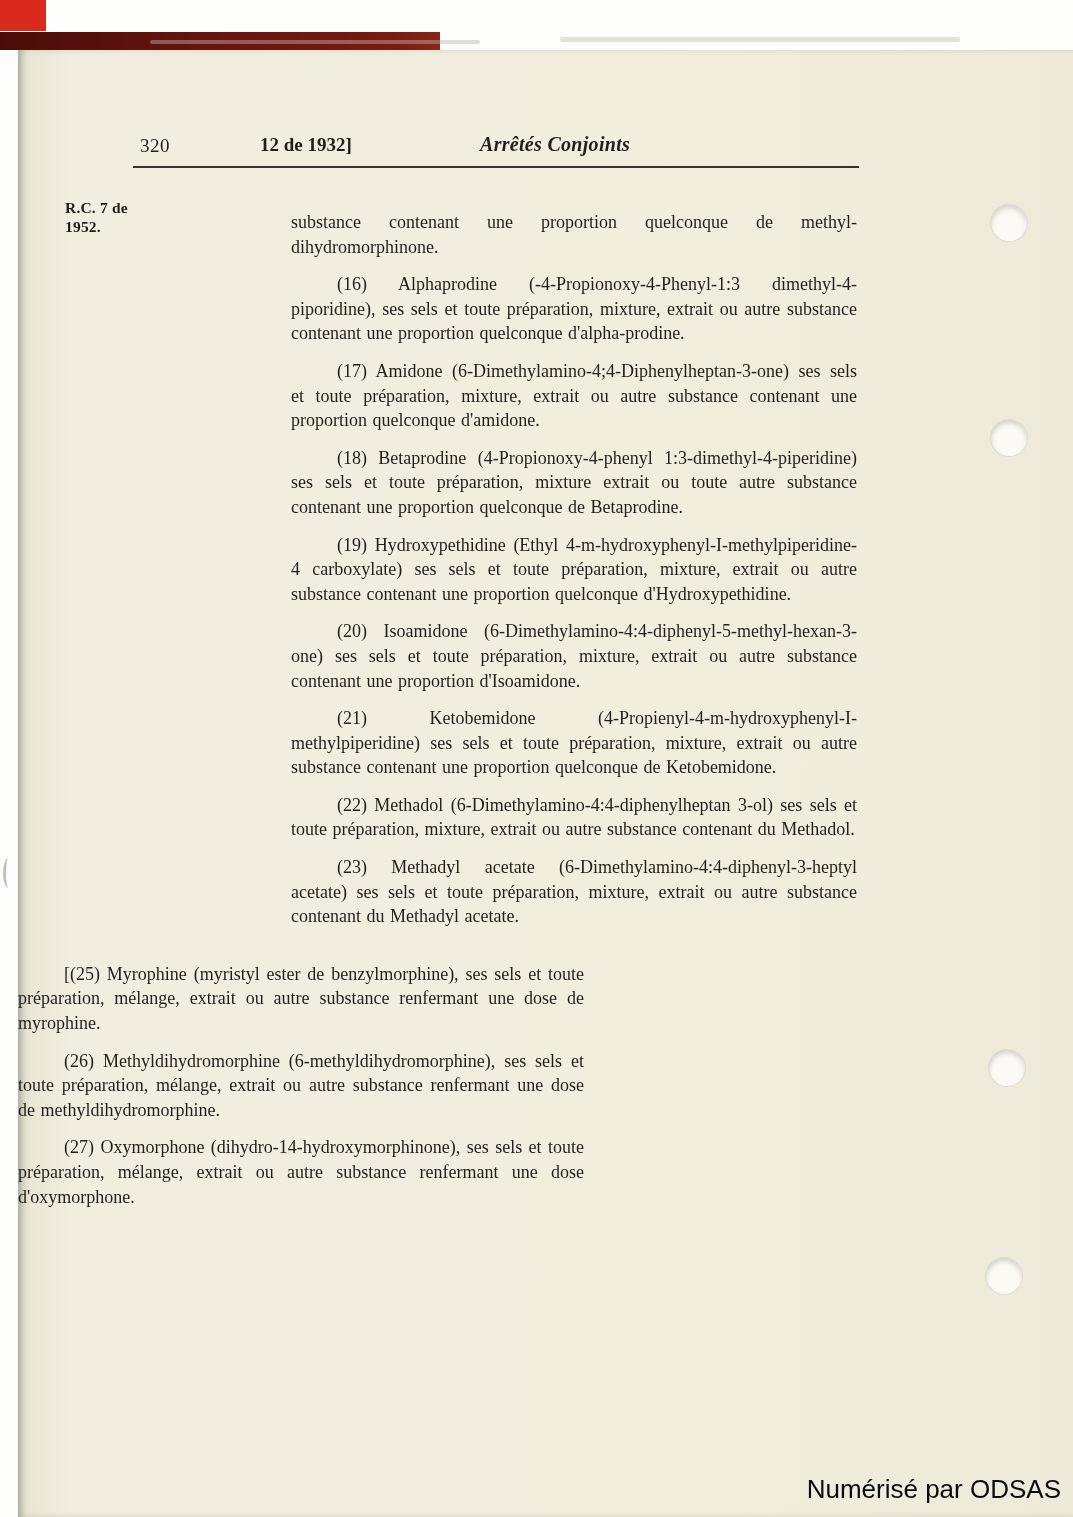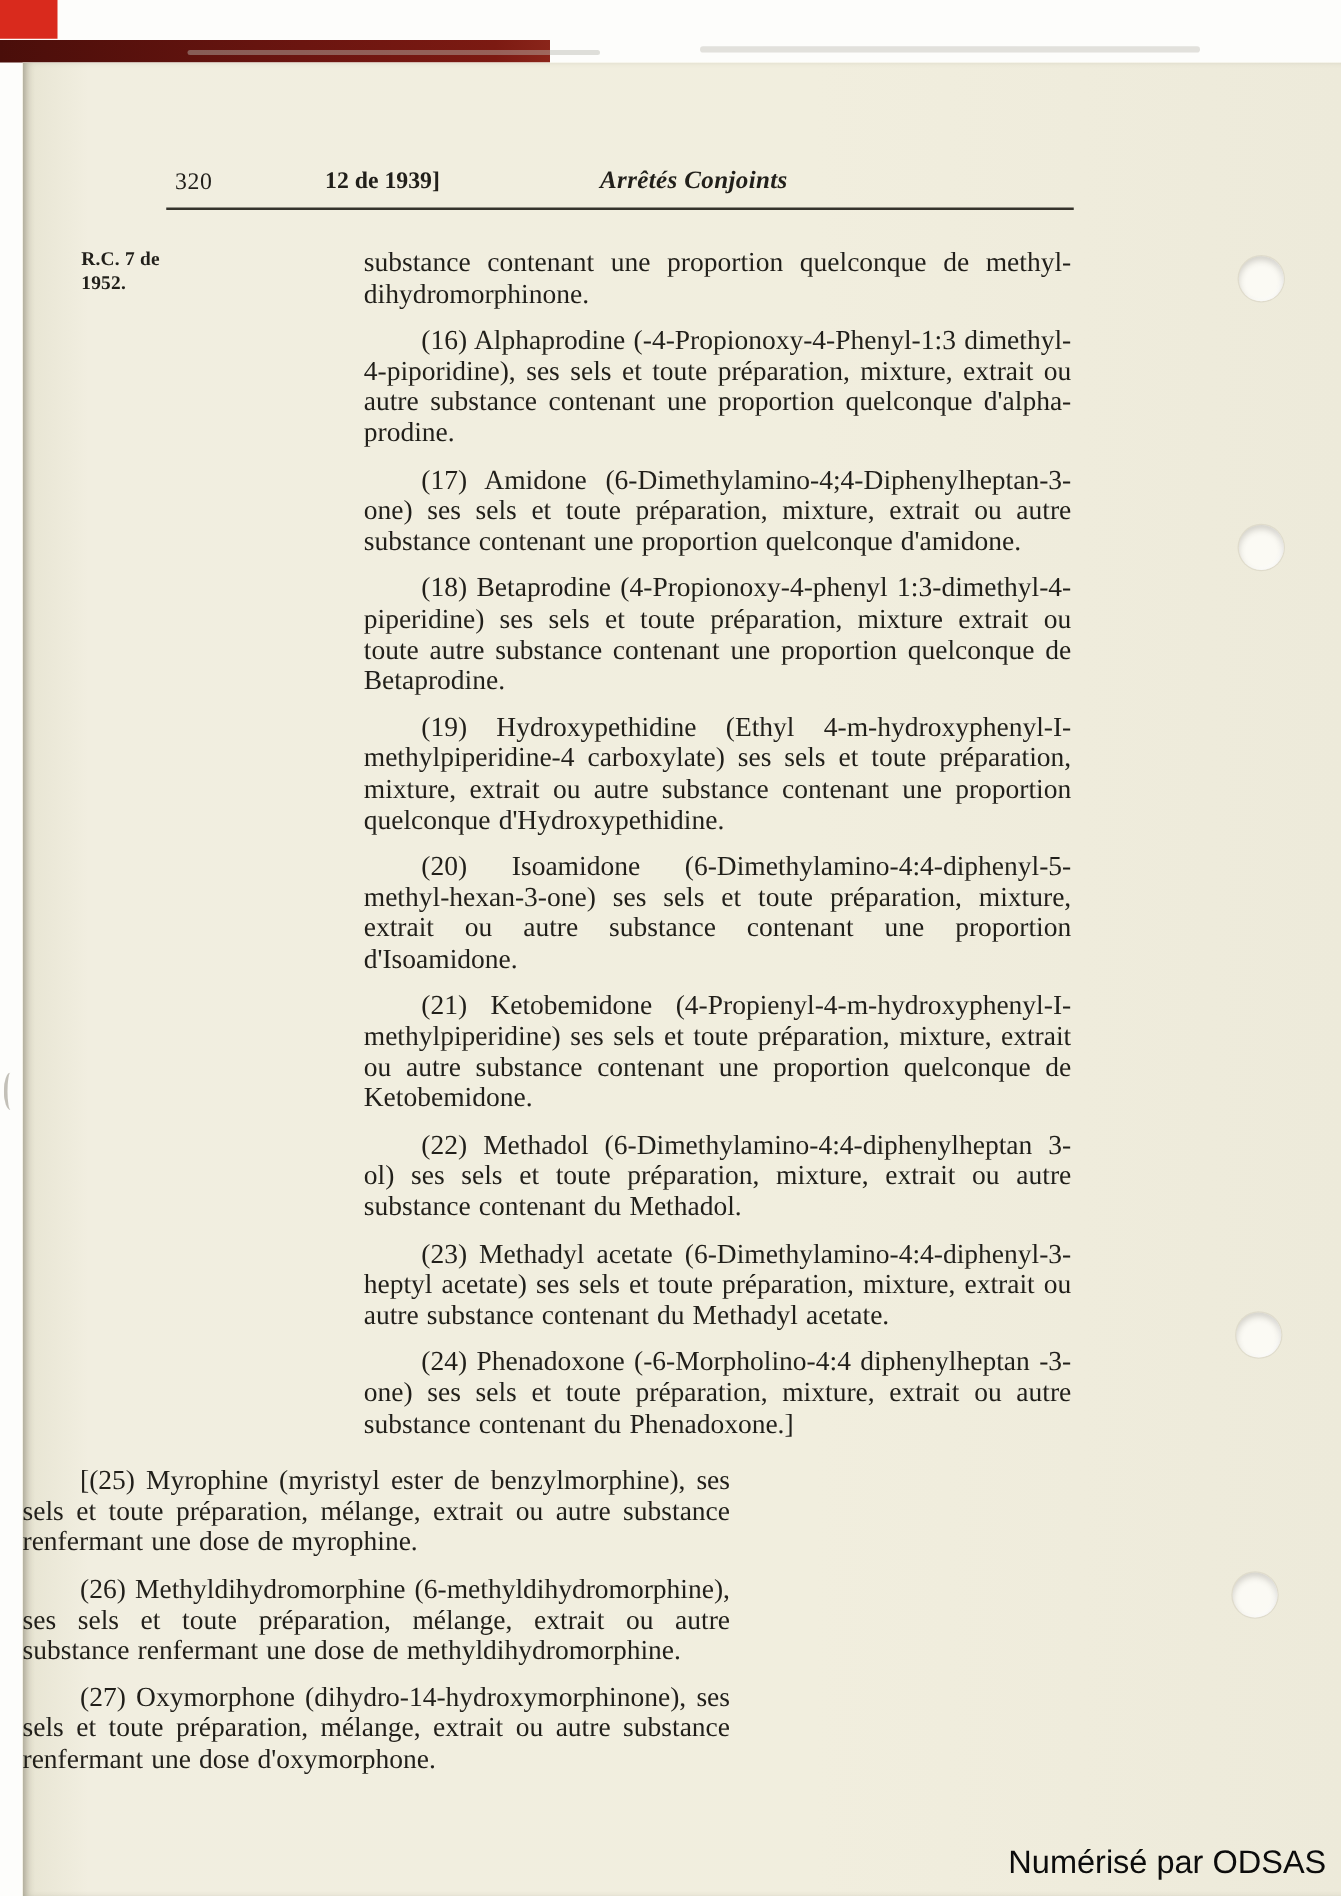--- a/index.html
+++ b/index.html
@@ -70,22 +70,22 @@
   .margin-cell {
     width: 273px; box-sizing: border-box; padding-left: 47px; flex: none;
   }
   .margin-note {
     width: 90px;
     font-size: 15.5px; font-weight: bold; line-height: 19px;
     letter-spacing: .2px;
   }
   .text-cell { width: 566px; flex: none; }
   .para {
-    margin: 0 0 13px 0;
-    font-size: 22px; line-height: 24.6px;
+    margin: 12px 0 13px 0;
+    font-size: 18px; line-height: 24.6px;
     text-align: justify;
     word-spacing: 1px;
   }
   .para.indent { text-indent: 46px; }
 
   
   .hole {
     position: absolute; width: 36px; height: 36px; border-radius: 50%;
     background: #fbfaf4;
     box-shadow: inset 0 3px 5px rgba(70,65,50,.22), inset -2px -1px 3px rgba(255,255,255,.8), 0 0 0 1px rgba(120,115,95,.12);
@@ -107,41 +107,40 @@
 
 <div class="red-square"></div>
 <div class="red-bar"></div>
 <div class="streak-1"></div>
 <div class="streak-2"></div>
 <div class="left-paren-artifact"></div>
 
 <div class="paper">
 
   <span class="page-num">320</span>
-  <span class="header-ref">12 de 1939]</span>
+  <span class="header-ref">12 de 1932]</span>
   <span class="header-title">Arrêtés Conjoints</span>
   <div class="header-rule"></div>
 
   <div class="content">
 
     <section class="section">
       <div class="margin-cell">
         <div class="margin-note">R.C. 7 de 1952.</div>
       </div>
       <div class="text-cell">
         <p class="para">substance contenant une proportion quelconque de methyl-dihydromorphinone.</p>
         <p class="para indent">(16) Alphaprodine (-4-Propionoxy-4-Phenyl-1:3 dimethyl-4-piporidine), ses sels et toute préparation, mixture, extrait ou autre substance contenant une proportion quelconque d'alpha-prodine.</p>
         <p class="para indent">(17) Amidone (6-Dimethylamino-4;4-Diphenylheptan-3-one) ses sels et toute préparation, mixture, extrait ou autre substance contenant une proportion quelconque d'amidone.</p>
         <p class="para indent">(18) Betaprodine (4-Propionoxy-4-phenyl 1:3-dimethyl-4-piperidine) ses sels et toute préparation, mixture extrait ou toute autre substance contenant une proportion quelconque de Betaprodine.</p>
         <p class="para indent">(19) Hydroxypethidine (Ethyl 4-m-hydroxyphenyl-I-methylpiperidine-4 carboxylate) ses sels et toute préparation, mixture, extrait ou autre substance contenant une proportion quelconque d'Hydroxypethidine.</p>
         <p class="para indent">(20) Isoamidone (6-Dimethylamino-4:4-diphenyl-5-methyl-hexan-3-one) ses sels et toute préparation, mixture, extrait ou autre substance contenant une proportion d'Isoamidone.</p>
         <p class="para indent">(21) Ketobemidone (4-Propienyl-4-m-hydroxyphenyl-I-methylpiperidine) ses sels et toute préparation, mixture, extrait ou autre substance contenant une proportion quelconque de Ketobemidone.</p>
         <p class="para indent">(22) Methadol (6-Dimethylamino-4:4-diphenylheptan 3-ol) ses sels et toute préparation, mixture, extrait ou autre substance contenant du Methadol.</p>
         <p class="para indent">(23) Methadyl acetate (6-Dimethylamino-4:4-diphenyl-3-heptyl acetate) ses sels et toute préparation, mixture, extrait ou autre substance contenant du Methadyl acetate.</p>
-        <p class="para indent">(24) Phenadoxone (-6-Morpholino-4:4 diphenylheptan -3-one) ses sels et toute préparation, mixture, extrait ou autre substance contenant du Phenadoxone.]</p>
       </div>
     </section>
 
     <section class="section">
       <div class="text-cell">
         <p class="para indent">[(25) Myrophine (myristyl ester de benzylmorphine), ses sels et toute préparation, mélange, extrait ou autre substance renfermant une dose de myrophine.</p>
         <p class="para indent">(26) Methyldihydromorphine (6-methyldihydromorphine), ses sels et toute préparation, mélange, extrait ou autre substance renfermant une dose de methyldihydromorphine.</p>
         <p class="para indent">(27) Oxymorphone (dihydro-14-hydroxymorphinone), ses sels et toute préparation, mélange, extrait ou autre substance renfermant une dose d'oxymorphone.</p>
       </div>
     </section>

